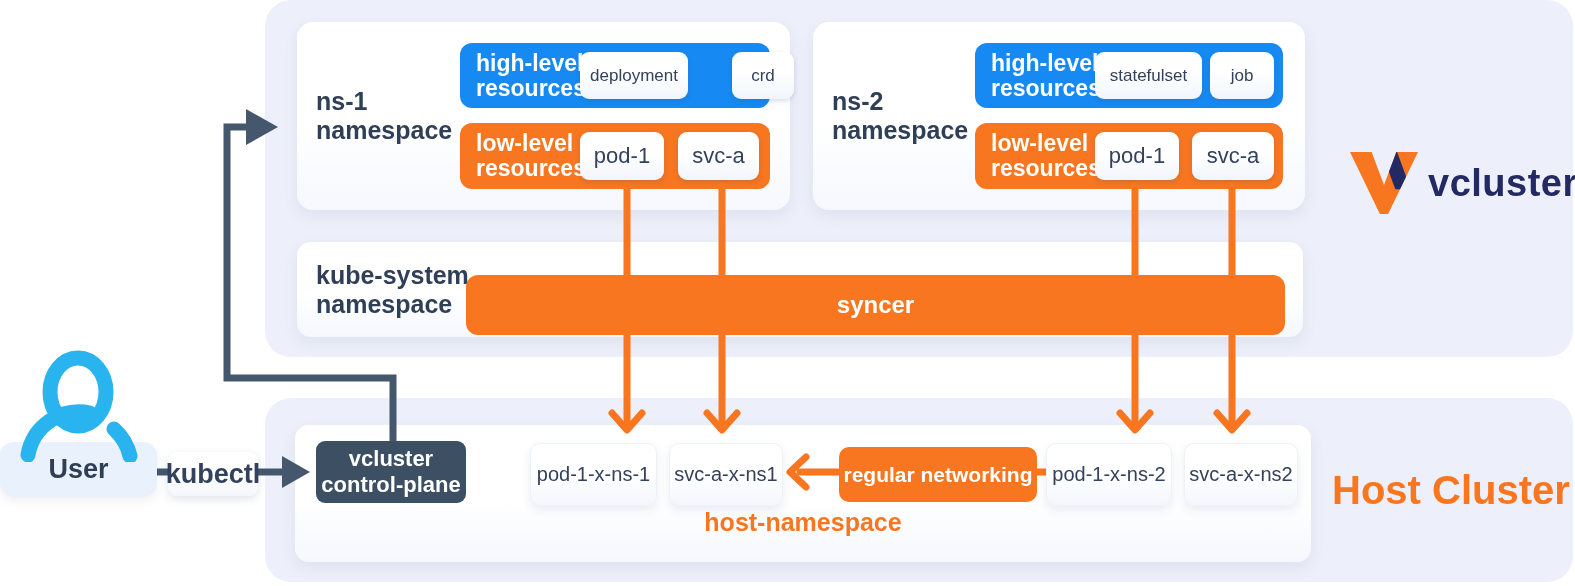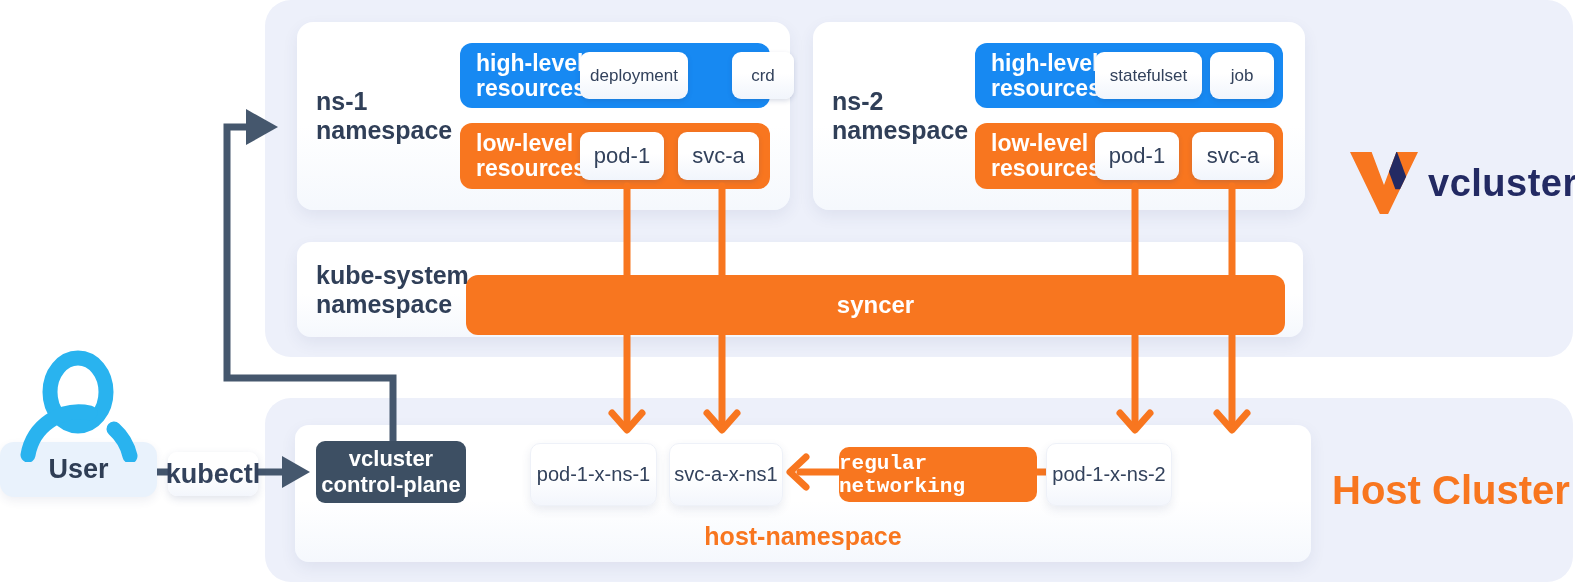--- a/index.html
+++ b/index.html
@@ -38,40 +38,40 @@
   .hbox{
     position:absolute;top:443px;height:63px;z-index:6;
     background:linear-gradient(180deg,#ffffff 50%,#f3f6fc 100%);
     border:1px solid #eef1f8;border-radius:10px;box-sizing:border-box;
     display:flex;align-items:center;justify-content:center;
     font-size:20px;font-weight:400;color:#33425c;box-shadow:0 4px 10px rgba(45,65,120,.10);
   }
   .regnet{
     position:absolute;left:839px;top:447px;width:198px;height:55px;z-index:6;
     background:#f8761f;border-radius:10px;display:flex;align-items:center;justify-content:center;
-    color:#fff;font-size:21px;font-weight:700;font-family:Liberation Mono, monospace;
+    color:#fff;font-size:21px;font-weight:700;
   }
   .darkbox{
     position:absolute;left:316px;top:441px;width:150px;height:62px;z-index:6;
     background:#3d4f63;border-radius:9px;display:flex;align-items:center;justify-content:center;
     text-align:center;color:#fff;font-size:22px;font-weight:700;line-height:1.18;white-space:pre-line;
   }
   .kubectl{
     position:absolute;left:168px;top:452px;width:90px;height:44px;z-index:6;
     background:linear-gradient(180deg,#ffffff 50%,#f3f6fc 100%);border-radius:9px;
     display:flex;align-items:center;justify-content:center;
     color:#33425c;font-size:27px;font-weight:700;box-shadow:0 3px 8px rgba(45,65,120,.15);
   }
   .userbadge{
     position:absolute;left:0;top:442px;width:157px;height:55px;z-index:6;
     background:#e9f2fc;border-radius:14px;display:flex;align-items:center;justify-content:center;
     color:#2f3e55;font-size:27px;font-weight:700;box-shadow:0 4px 10px rgba(45,65,120,.08);
   }
   .hostns{
-    position:absolute;left:295px;top:522px;width:1016px;text-align:center;
+    position:absolute;left:295px;top:508px;width:1016px;text-align:center;
     color:#f8761f;font-size:25px;font-weight:700;
   }
   .hosttitle{
     position:absolute;left:1332px;top:468px;
     color:#f8761f;font-size:40px;font-weight:700;
   }
   .logo{position:absolute;left:1350px;top:152px;display:flex;align-items:center;gap:10px;}
   .logo-text{color:#232a63;font-size:38px;font-weight:700;letter-spacing:.5px;}
   .overlay{position:absolute;left:0;top:0;z-index:5;pointer-events:none;}
   .usericon{position:absolute;left:20px;top:350px;z-index:7;}
@@ -175,20 +175,21 @@
   </svg>
 
   <div class="card" style="left:295px;top:425px;width:1016px;height:137px;border-radius:14px;"></div>
 
   <div class="darkbox">vcluster
 control-plane</div>
 
   <div class="hbox" style="left:530px;width:127px;">pod-1-x-ns-1</div>
   <div class="hbox" style="left:669px;width:114px;">svc-a-x-ns1</div>
   <div class="hbox" style="left:1046px;width:126px;">pod-1-x-ns-2</div>
+  <div class="hbox" style="left:1184px;width:114px;">svc-a-x-ns2</div>
 
   <div class="regnet">regular networking</div>
 
   <div class="hostns">host-namespace</div>
   <div class="hosttitle">Host Cluster</div>
 
   <div class="userbadge">User</div>
   <div class="kubectl">kubectl</div>
   <svg class="usericon" width="120" height="112" viewBox="0 0 120 112">
     <g stroke="#29b3ef" stroke-width="15" fill="none" stroke-linecap="round">

